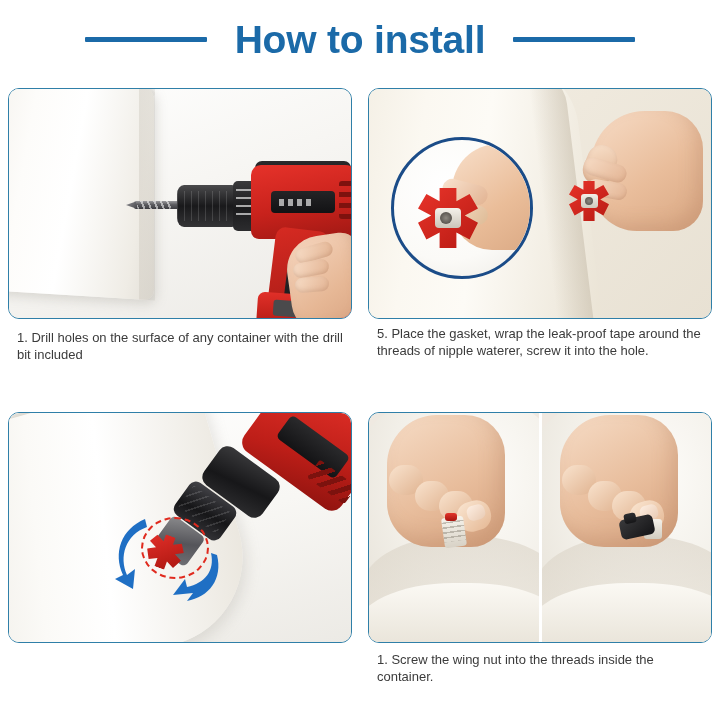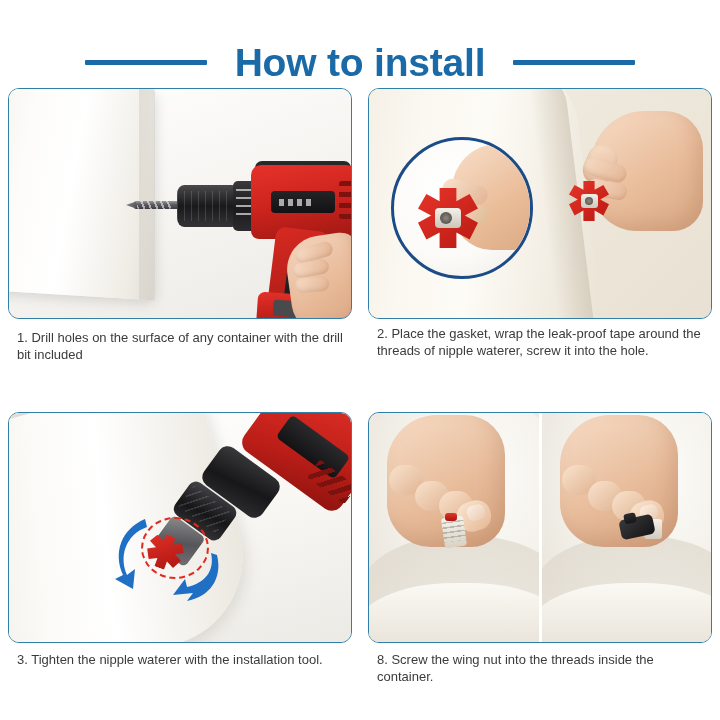--- a/index.html
+++ b/index.html
@@ -7,21 +7,21 @@
     width: 720px; height: 720px;
     background: #ffffff;
     font-family: "Liberation Sans", sans-serif;
     overflow: hidden;
   }
   #page { position: relative; width: 720px; height: 720px; background: #fff; }
 
   
   .header {
     position: absolute; left: 0; top: 0; width: 720px; height: 78px;
-    display: flex; align-items: center; justify-content: center; margin-top: 23px;
+    display: flex; align-items: center; justify-content: center;
   }
   .rule { height: 5px; background: #1b6aa8; border-radius: 1px; }
   .rule-left  { width: 122px; margin-right: 28px; }
   .rule-right { width: 122px; margin-left: 28px; }
   .title {
     font-size: 39px; font-weight: bold; color: #1b6aa8;
     letter-spacing: -0.2px; line-height: 1; white-space: nowrap;
   }
 
   
@@ -426,21 +426,21 @@
         <div class="mg-hand"></div>
         <div class="mg-f1"></div>
         <div class="mg-f2"></div>
         <div class="mg-star">
           <div class="star-shape"></div>
           <div class="mg-hub"></div>
         </div>
       </div>
     </div>
   </div>
-  <div class="caption c2">2. Place the gasket, wrap the leak-proof tape around the threads of nipple waterer, screw it into the hole.</div>
+  <div class="caption c2">5. Place the gasket, wrap the leak-proof tape around the threads of nipple waterer, screw it into the hole.</div>
 
   <div class="panel p3">
     <div class="scene">
       <div class="bg"></div>
       <div class="bucket3-lip"></div>
       <div class="bucket3"></div>
 
       <div class="drill3-body"></div>
       <div class="drill3-black"></div>
       <div class="drill3-vents"></div>
@@ -455,21 +455,20 @@
       <div class="dashed-ring"></div>
 
       <svg class="arrow-svg" viewBox="0 0 130 100">
         <path d="M42 18 C20 26 14 48 22 66 L30 60 L28 80 L10 70 L18 66
                  C8 44 16 20 40 10 Z" fill="#1f6fc4"></path>
         <path d="M112 46 C118 70 104 88 82 92 L88 84 L68 86 L80 70 L82 78
                  C100 74 110 62 106 44 Z" fill="#1f6fc4"></path>
       </svg>
     </div>
   </div>
-  <div class="caption c3">3. Tighten the nipple waterer with the installation tool.</div>
 
   <div class="panel p4">
     <div class="scene">
       <div class="bg"></div>
 
       <div class="half half-l">
         <div class="tub"></div>
         <div class="tub-inner"></div>
         <div class="tub-rim"></div>
         <div class="hand4"></div>
@@ -492,15 +491,15 @@
         <div class="knuckle k1"></div>
         <div class="knuckle k2"></div>
         <div class="knuckle k3"></div>
         <div class="thumb4"></div>
         <div class="nail4"></div>
         <div class="nut-collar"></div>
         <div class="wingnut"></div>
       </div>
     </div>
   </div>
-  <div class="caption c4">8. Screw the wing nut into the threads inside the container.</div>
+  <div class="caption c4">1. Screw the wing nut into the threads inside the container.</div>
 
 </div>
 
 </body></html>

